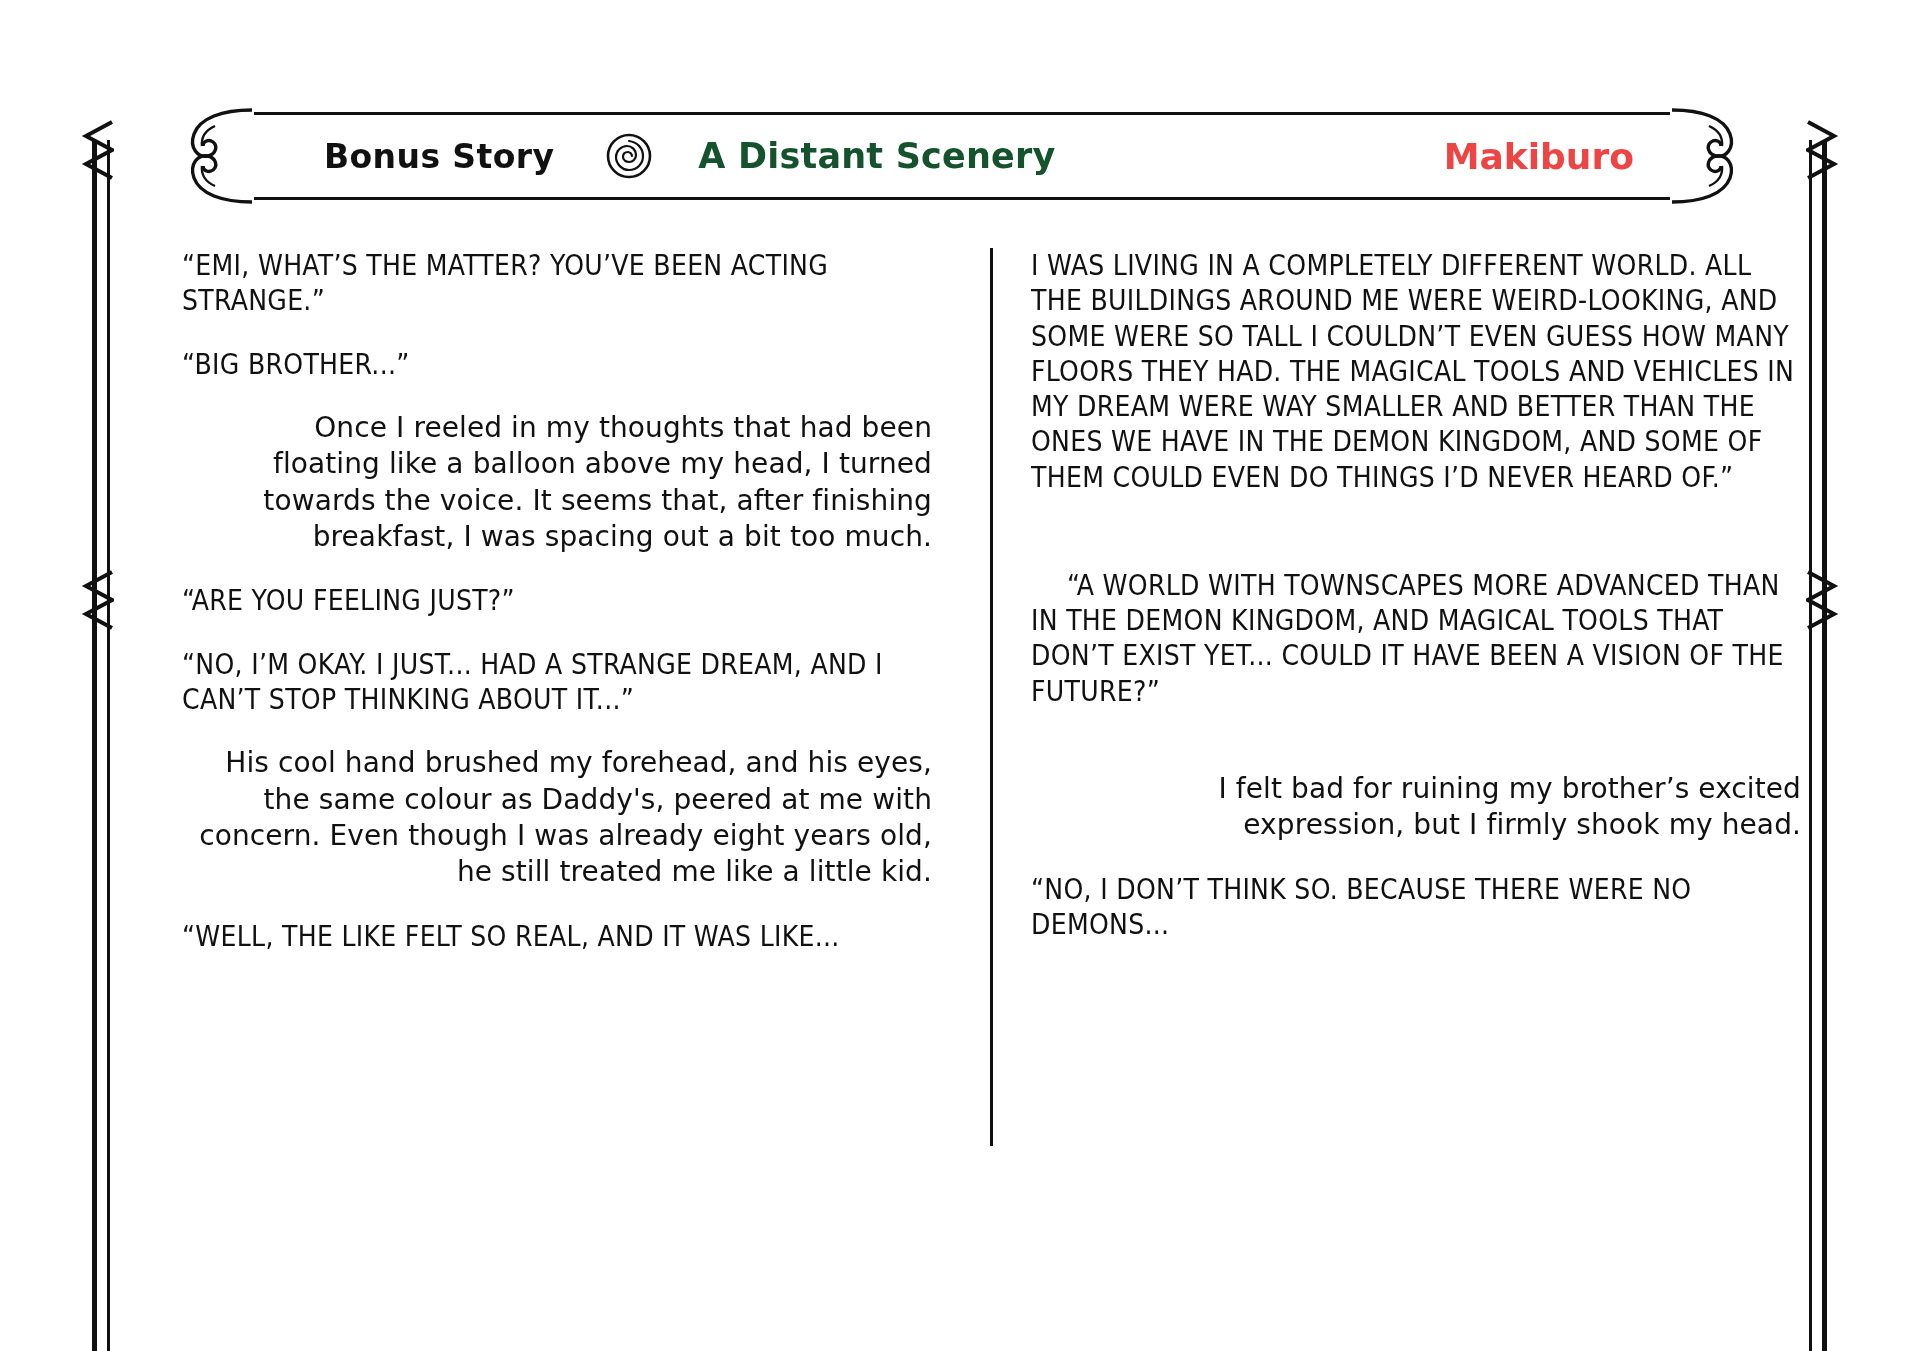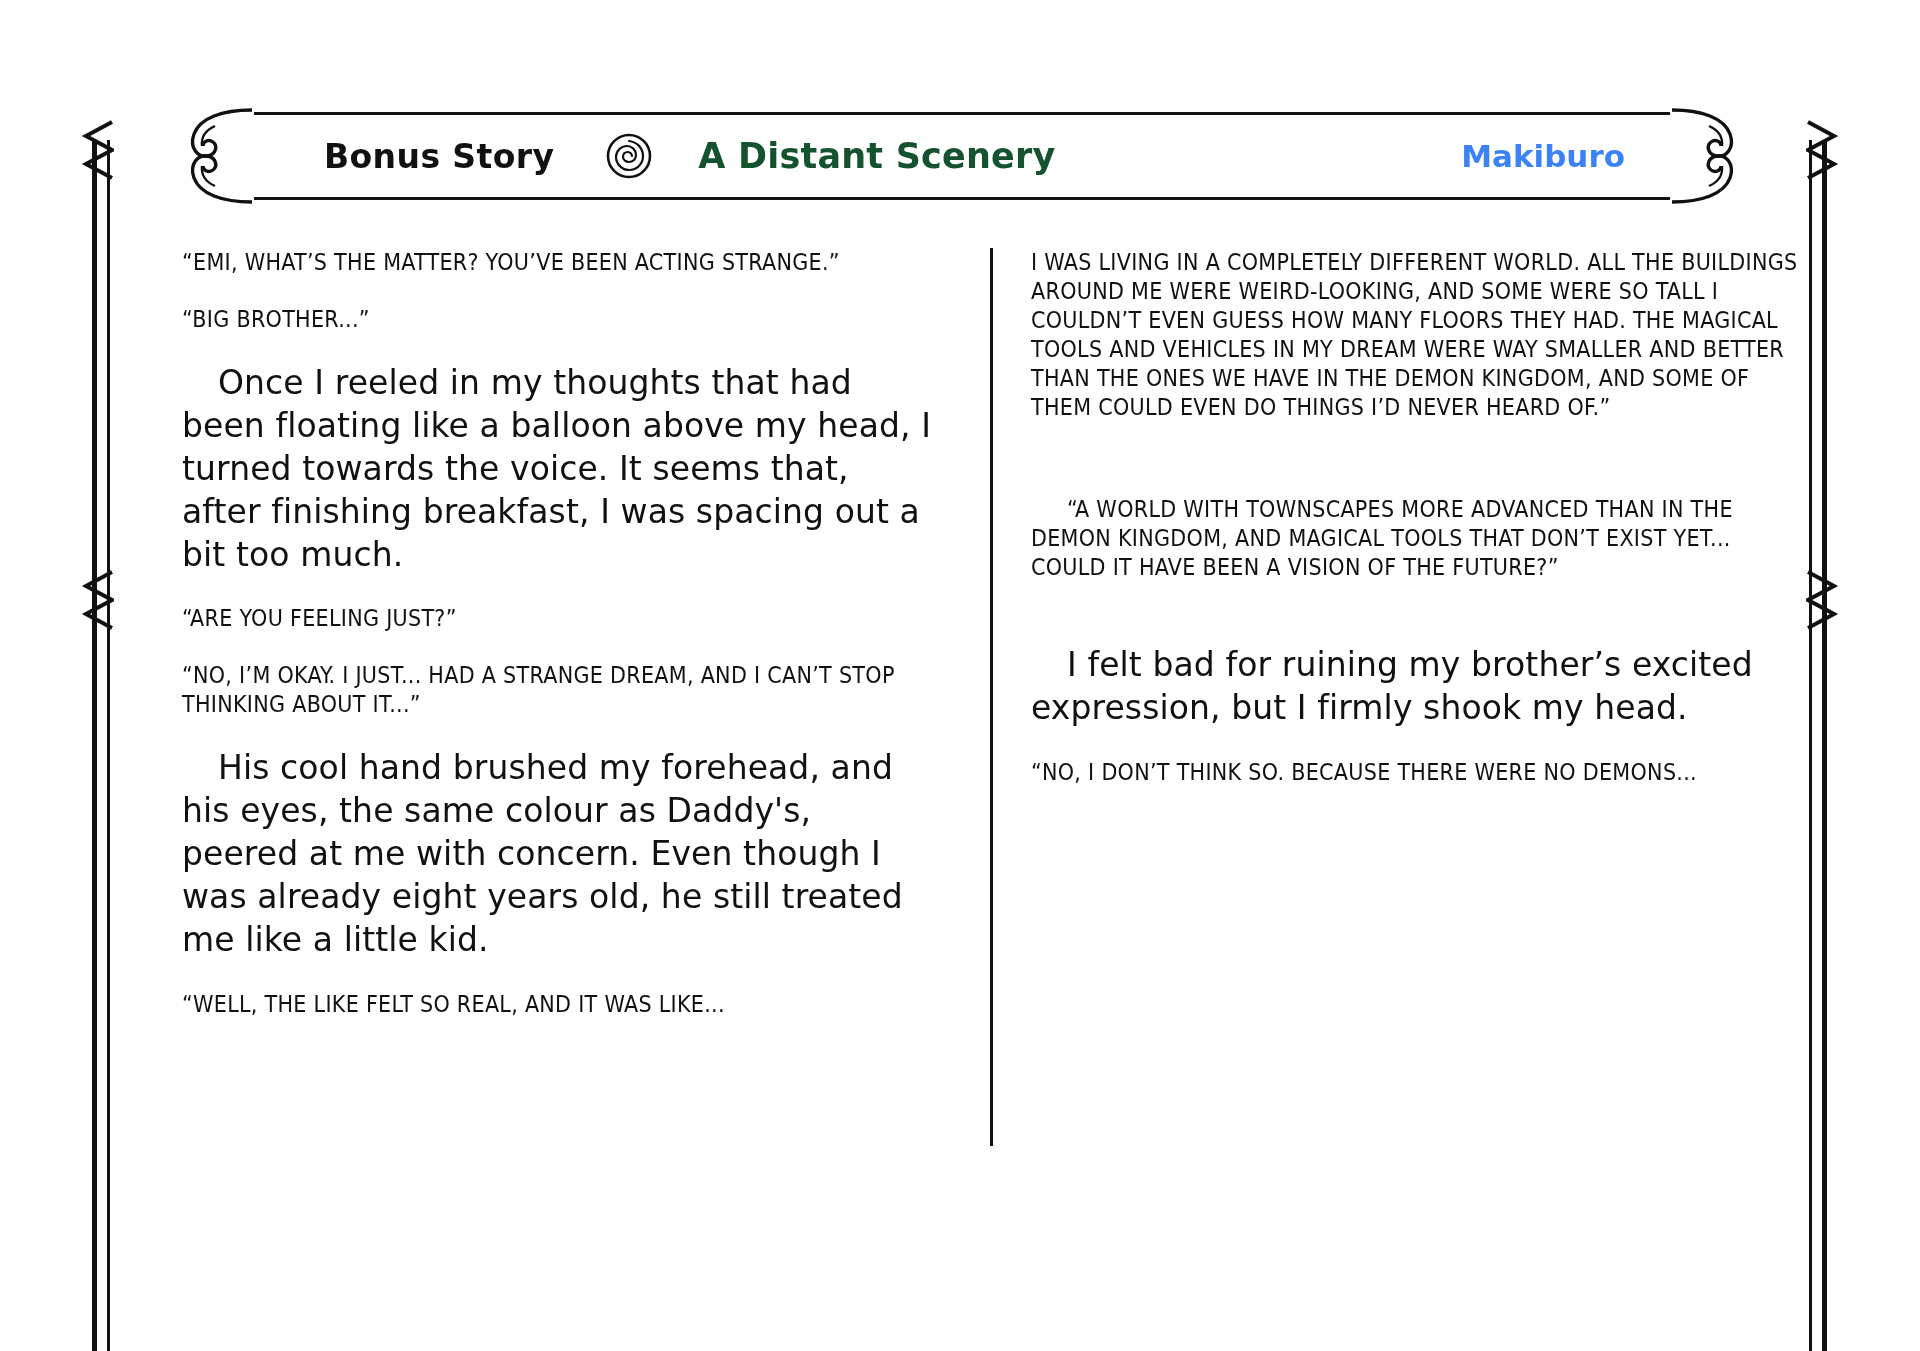--- a/index.html
+++ b/index.html
@@ -84,25 +84,25 @@
   .rose svg { display: block; }
   .story-title {
     font-family: "DejaVu Sans", sans-serif;
     font-weight: 700;
     font-size: 35px;
     color: #14532d;
     letter-spacing: 0.2px;
   }
   .author {
     margin-left: auto;
-    margin-right: 37px;
+    margin-right: 28px;
     font-family: "DejaVu Sans", sans-serif;
     font-weight: 700;
-    font-size: 31px;
-    color: #3b82f6;
+    font-size: 36px;
+    color: #ef4444;
   }
 
   
   .columns {
     position: absolute;
     left: 182px; top: 248px;
     width: 1620px; height: 920px;
     display: flex;
   }
   .col {
@@ -118,29 +118,30 @@
   }
   .col-right { padding-left: 20px; }
 
   p.para {
     margin: 0 0 28px 0;
     color: #111;
   }
   
   p.narr {
     font-family: "DejaVu Sans", sans-serif;
-    font-size: 33px;
+    font-size: 28px;
     line-height: 1.30;
     text-indent: 36px;
     letter-spacing: 0.1px;
+    text-align: right;
   }
   
   p.dlg {
     font-family: "DejaVu Sans Condensed", "DejaVu Sans", sans-serif;
-    font-size: 23px;
+    font-size: 28px;
     line-height: 1.26;
     letter-spacing: 0.3px;
     font-stretch: condensed;
   }
   p.dlg-indent { text-indent: 36px; margin-top: 11px; }
   .gap-lg { height: 34px; }
 </style>
 </head>
 <body>
 

